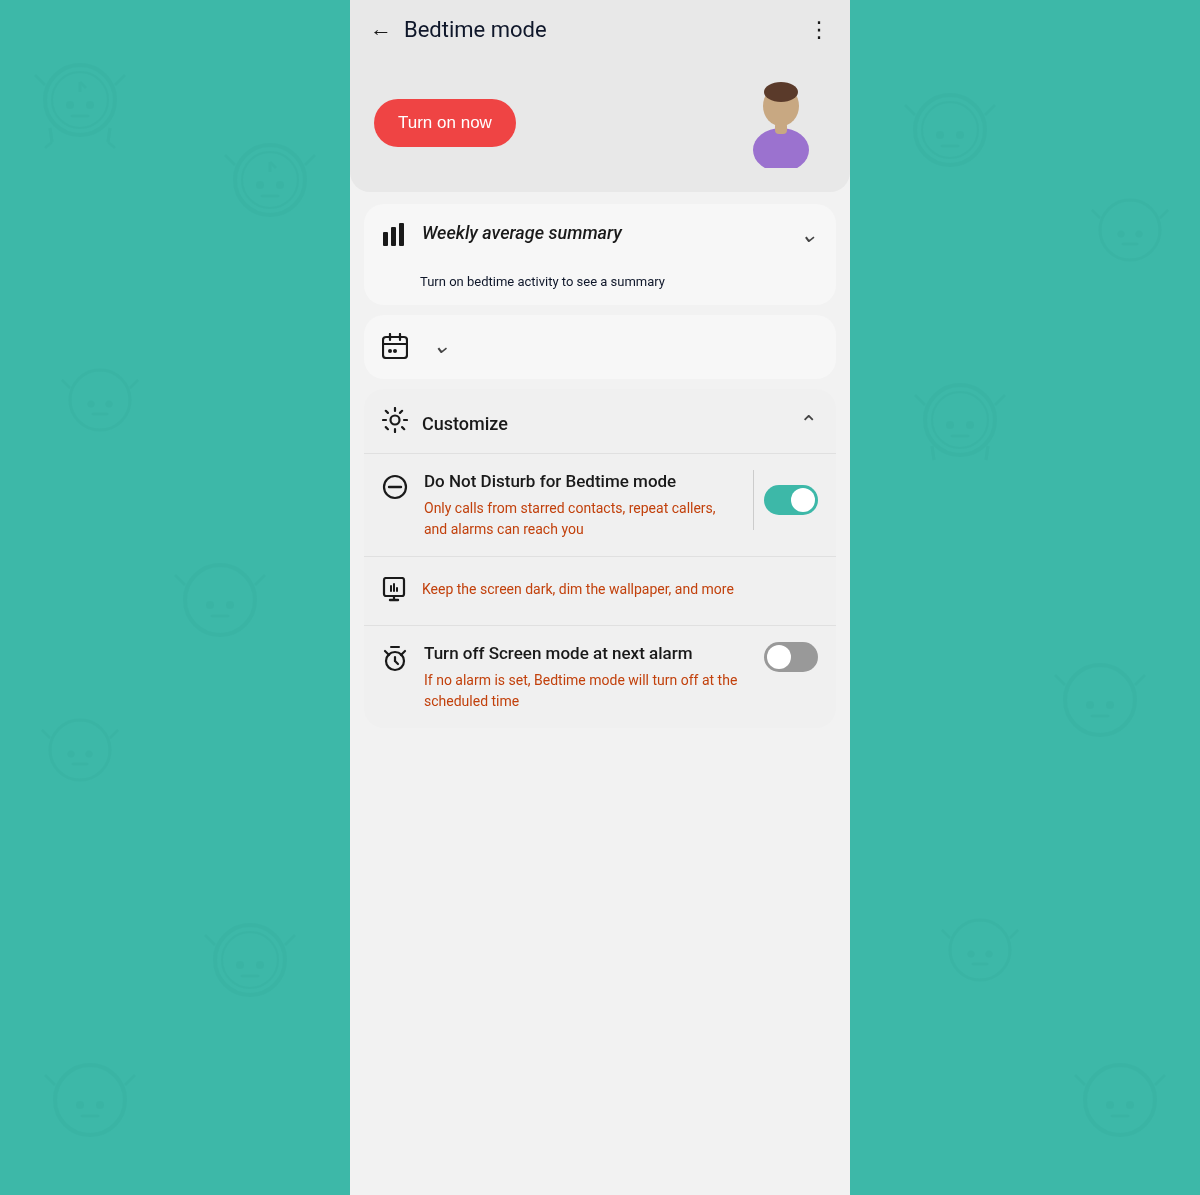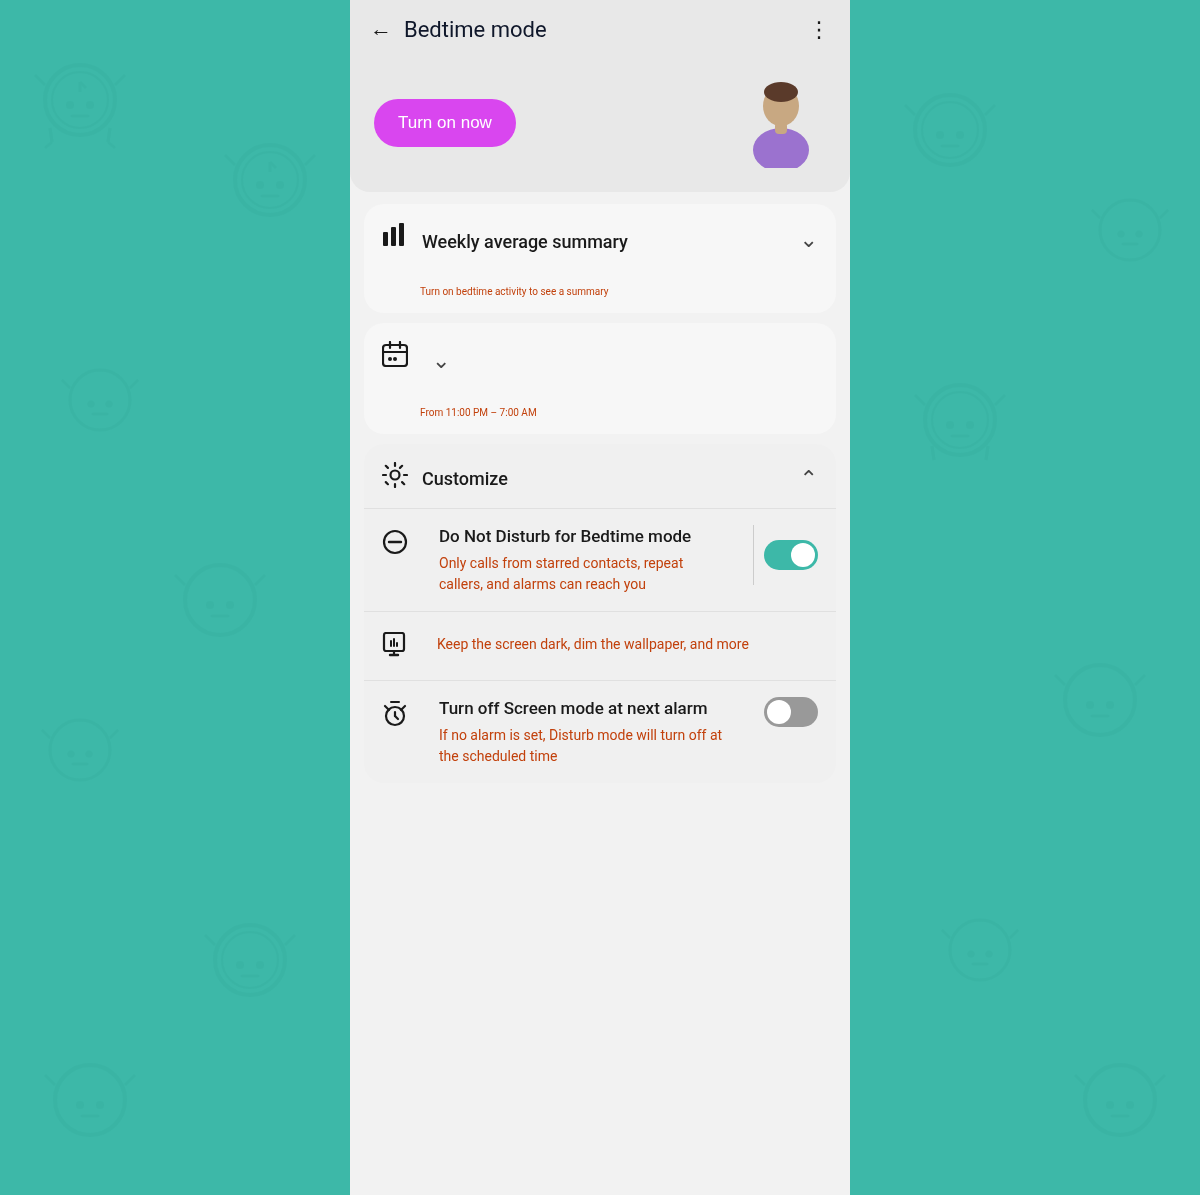--- a/index.html
+++ b/index.html
@@ -75,21 +75,21 @@
       background: #e8e8e8;
       padding: 20px 24px 24px;
       display: flex;
       align-items: center;
       justify-content: space-between;
       border-radius: 0 0 20px 20px;
       margin-bottom: 12px;
     }
 
     .turn-on-btn {
-      background: #d946ef;
+      background: #ef4444;
       color: #ffffff;
       border: none;
       border-radius: 50px;
       padding: 14px 24px;
       font-size: 17px;
       font-weight: 500;
       cursor: pointer;
       white-space: nowrap;
     }
 
@@ -102,46 +102,47 @@
     
     .card {
       background: #f7f7f7;
       border-radius: 20px;
       margin: 10px 14px;
       overflow: hidden;
     }
 
     .card-header {
       display: flex;
-      align-items: flex-end;
+      align-items: flex-start;
       padding: 18px 18px 14px;
       cursor: pointer;
+      font-style: italic;
     }
 
     .card-icon {
       font-size: 24px;
       margin-right: 14px;
       color: #1a1a1a;
       flex-shrink: 0;
     }
 
     .card-title-wrap {
       flex: 1;
     }
 
     .card-title {
       font-size: 18px;
       font-weight: 500;
       color: #1a1a1a;
     }
 
     .card-subtitle {
-      font-size: 10px;
-      color: #c2410c;
-      margin-top: 20px;
+      font-size: 13px;
+      color: #0f172a;
+      margin-top: 8px;
       padding: 0 18px 16px 56px;
     }
 
     .chevron {
       font-size: 22px;
       color: #444;
       margin-left: 10px;
     }
 
     
@@ -157,21 +158,21 @@
       padding: 18px 18px 14px;
       cursor: pointer;
     }
 
     
     .setting-item {
       display: flex;
       align-items: flex-start;
       padding: 16px 18px 16px 18px;
       border-top: 1px solid #e0e0e0;
-      gap: 31px;
+      gap: 16px;
     }
 
     .setting-item-icon {
       font-size: 24px;
       color: #1a1a1a;
       flex-shrink: 0;
       margin-top: 4px;
     }
 
     .setting-item-content {
@@ -427,21 +428,20 @@
           <rect x="1" y="4" width="24" height="21" rx="3" stroke="#1a1a1a" stroke-width="2.2" fill="none"></rect>
           <line x1="1" y1="11" x2="25" y2="11" stroke="#1a1a1a" stroke-width="2"></line>
           <line x1="8" y1="1" x2="8" y2="7" stroke="#1a1a1a" stroke-width="2.2" stroke-linecap="round"></line>
           <line x1="18" y1="1" x2="18" y2="7" stroke="#1a1a1a" stroke-width="2.2" stroke-linecap="round"></line>
           <circle cx="8" cy="18" r="2" fill="#1a1a1a"></circle>
           <circle cx="13" cy="18" r="2" fill="#1a1a1a"></circle>
         </svg>
       </span>
       <span class="chevron">⌄</span>
     </div>
-    <div class="card-subtitle">From 11:00 PM – 7:00 AM</div>
   </div>
 
   <div class="customize-card">
     <div class="customize-header">
       <span class="card-icon">
         <svg width="26" height="26" viewBox="0 0 26 26" fill="none" xmlns="http://www.w3.org/2000/svg">
           <circle cx="13" cy="13" r="4.5" stroke="#1a1a1a" stroke-width="2.2" fill="none"></circle>
           <path d="M13 1v3M13 22v3M1 13h3M22 13h3M3.8 3.8l2.1 2.1M20.1 20.1l2.1 2.1M20.1 3.8l-2.1 2.1M3.8 20.1l2.1 2.1" stroke="#1a1a1a" stroke-width="2.2" stroke-linecap="round"></path>
         </svg>
       </span>
@@ -493,21 +493,21 @@
           <line x1="13" y1="11" x2="13" y2="15" stroke="#1a1a1a" stroke-width="2.2" stroke-linecap="round"></line>
           <line x1="13" y1="15" x2="16" y2="18" stroke="#1a1a1a" stroke-width="2.2" stroke-linecap="round"></line>
           <line x1="3" y1="5" x2="7" y2="9" stroke="#1a1a1a" stroke-width="2.2" stroke-linecap="round"></line>
           <line x1="23" y1="5" x2="19" y2="9" stroke="#1a1a1a" stroke-width="2.2" stroke-linecap="round"></line>
           <line x1="9" y1="1" x2="13" y2="1" stroke="#1a1a1a" stroke-width="2" stroke-linecap="round"></line>
           <line x1="13" y1="1" x2="17" y2="1" stroke="#1a1a1a" stroke-width="2" stroke-linecap="round"></line>
         </svg>
       </span>
       <div class="setting-item-content">
         <div class="setting-item-title">Turn off Screen mode at next alarm</div>
-        <div class="setting-item-desc">If no alarm is set, Disturb mode will turn off at the scheduled time</div>
+        <div class="setting-item-desc">If no alarm is set, Bedtime mode will turn off at the scheduled time</div>
       </div>
       <div class="setting-item-right">
         <div class="toggle off">
           <div class="toggle-knob"></div>
         </div>
       </div>
     </div>
 
   </div>
 

